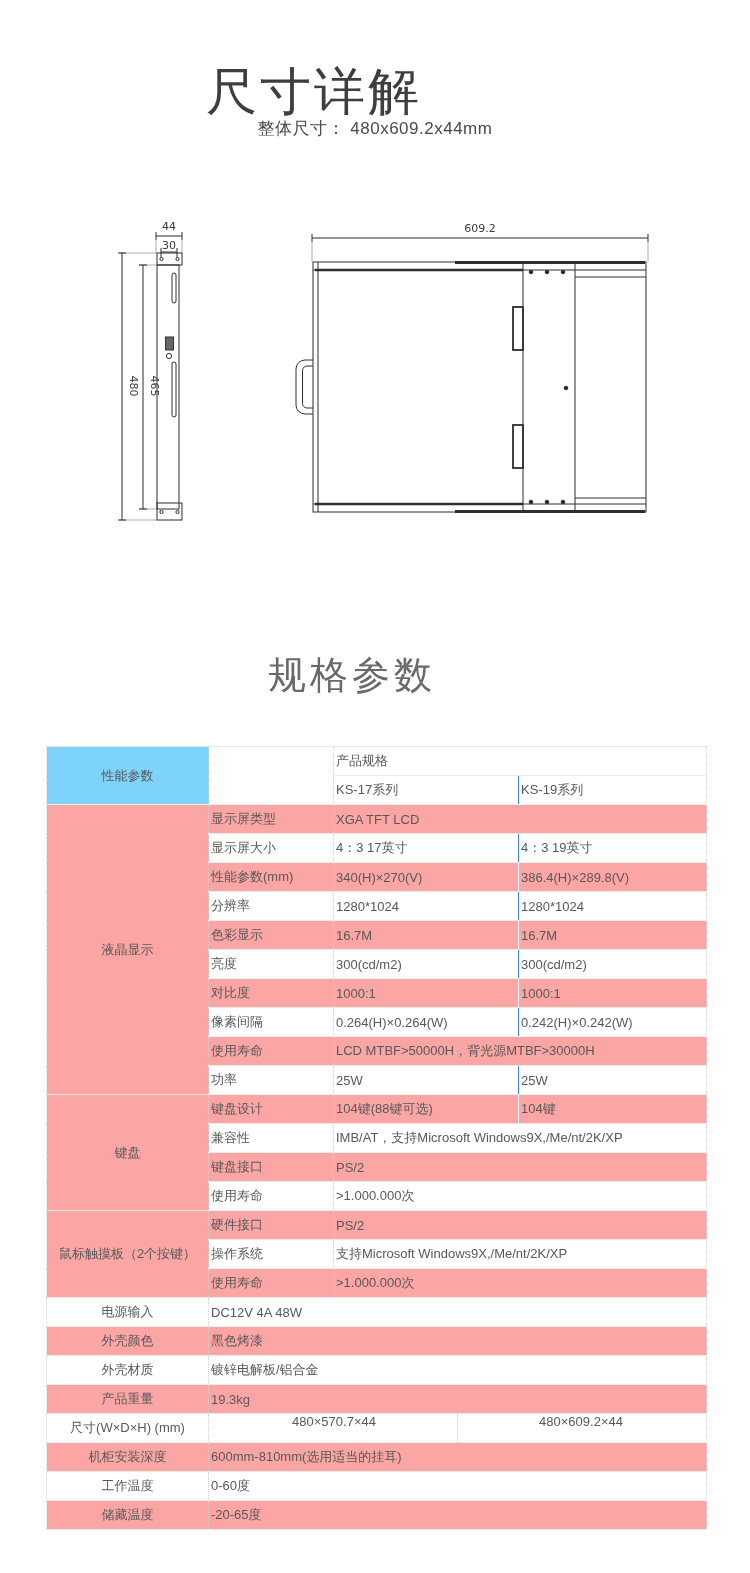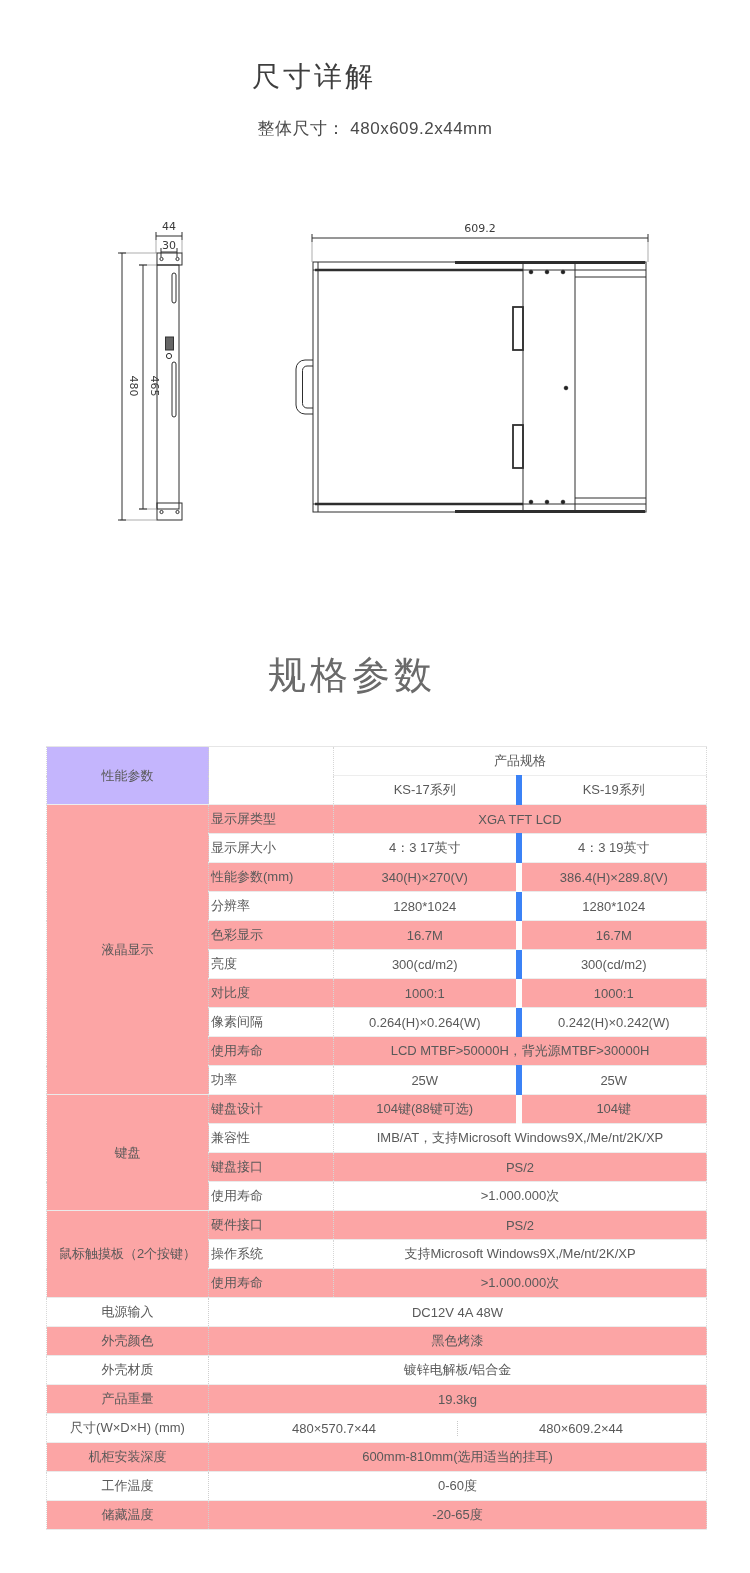--- a/index.html
+++ b/index.html
@@ -2,50 +2,50 @@
 <html><head>
 <meta charset="utf-8">
 <style>
   html,body { margin:0; padding:0; }
   body {
     width:750px; height:1573px; position:relative; background:#fff;
     font-family:"Liberation Sans","DejaVu Sans",sans-serif; overflow:hidden;
   }
   .page-title {
     position:absolute; top:58px; left:0; width:628px; text-align:center;
-    font-size:28px; font-weight:400; color:#3e3e3e; letter-spacing:3px;
+    font-size:51px; font-weight:400; color:#3e3e3e; letter-spacing:3px;
   }
   .page-subtitle {
     position:absolute; top:117px; left:0; width:750px; text-align:center;
     font-size:17px; color:#4a4a4a; letter-spacing:0.5px;
   }
   .drawing-wrap { position:absolute; top:210px; left:0; width:620px; height:335px; }
   .section-title {
     position:absolute; top:650px; left:0; width:704px; text-align:center;
     font-size:38px; font-weight:400; color:#6a6a6a; letter-spacing:4px;
   }
   .spec-table {
     position:absolute; left:46px; top:746px; width:660px;
     border-collapse:collapse; table-layout:fixed;
     font-size:13px; color:#595959;
     border-left:1px dotted #d8d8d8; border-right:1px dotted #d8d8d8;
     border-top:1px solid #e6e6e6;
   }
   .spec-table td { height:28px; padding:0 2px; vertical-align:middle; border-bottom:1px solid #ededed; background:#fff; }
   tr.g td { background:#fca5a5; border-bottom:1px solid #eaeaea; }
   td.gc-w { background:#fff; }
-  td.gc-g { background:#c4b5fd; }
+  td.gc-g { background:#7dd3fc; }
   .c1 { text-align:center; }
   .sub { text-align:left; padding-left:30px; }
-  .val { text-align:center; }
+  .val { text-align:left; }
   .c2d { border-left:1px dotted #cfcfcf; }
   .c3d { border-left:1px dotted #d6d6d6; }
-  .c4s { border-left:6px solid #3b82f6; }
+  .c4s { border-left:1px solid #3b82f6; }
   tr.g .c4s { border-left-color:#fdfdfd;margin-left:36px; }
-  .split { display:flex; align-items:center; height:28px; }
+  .split { display:flex; height:28px; }
   .split span { flex:1; text-align:center; }
   .split .half17 { border-right:1px dotted #c9c9c9; }
   svg text { font-family:"DejaVu Sans","Liberation Sans",sans-serif; font-size:11px; fill:#3a3a3a; }
 </style>
 </head>
 <body>
 
 <div class="page-title">尺寸详解</div>
 <div class="page-subtitle">整体尺寸： 480x609.2x44mm</div>
 

